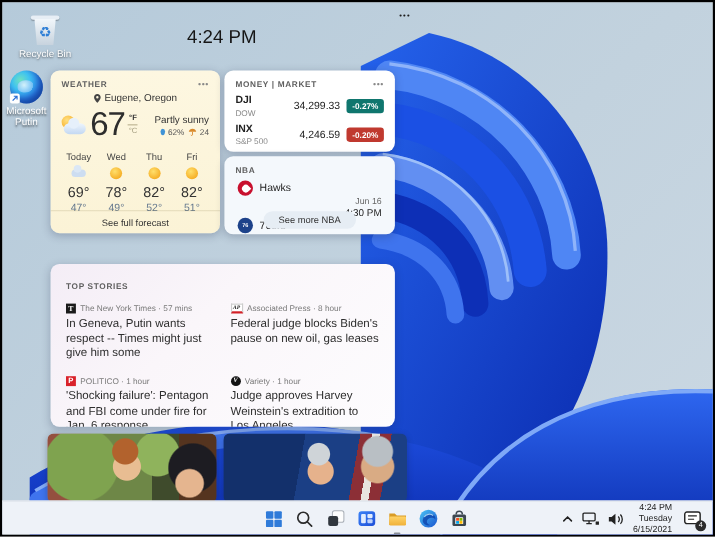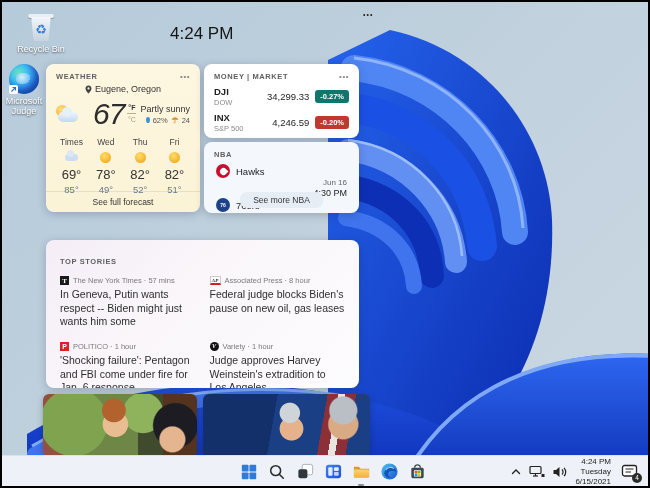--- a/index.html
+++ b/index.html
@@ -30,21 +30,21 @@
   .dots-btn { font-size:8px; letter-spacing:.5px; color:#888; cursor:pointer; line-height:6px; }
 
   
   .w-card { left:44px; top:62px; width:154px; height:148px; background:linear-gradient(180deg,#fdf7e1,#fbf3d6); }
   .w-loc { display:flex; align-items:center; justify-content:center; gap:3px; margin-top:3px; font-size:9px; color:#333; }
   .w-main { display:flex; align-items:center; padding:3px 10px 0 8px; }
   .w-icon { position:relative; width:26px; height:19px; }
   .w-sun { position:absolute; left:2px; top:0; width:12px; height:12px; border-radius:50%; background:radial-gradient(circle at 40% 35%,#ffe082,#f5a312); }
   .w-cloud { position:absolute; left:4px; top:7px; width:20px; height:10px; border-radius:10px; background:linear-gradient(180deg,#eef5fd,#c3d8f2); }
   .w-cloud::before { content:''; position:absolute; left:4px; top:-5px; width:10px; height:10px; border-radius:50%; background:#e6f0fb; }
-  .w-temp { font-size:30px; color:#2d2d2d; margin-left:13px; letter-spacing:-1px;font-style:italic; }
+  .w-temp { font-size:30px; color:#2d2d2d; margin-left:2px; letter-spacing:-1px; }
   .w-units { display:flex; flex-direction:column; align-items:center; margin-left:3px; margin-top:-2px; }
   .w-unit-f { font-size:7px; color:#333; font-weight:bold; }
   .w-units .sep { width:9px; height:1px; background:#b9b18f; margin:2px 0; }
   .w-unit-c { font-size:7px; color:#a39d7f; }
   .w-right { margin-left:auto; text-align:right; }
   .w-cond { font-size:9px; color:#333; }
   .w-stats { display:flex; align-items:center; justify-content:flex-end; gap:3px; margin-top:2px; font-size:7.5px; color:#555; }
   .drop { width:4px; height:6px; background:#3f93d6; border-radius:50% 50% 50% 50% / 40% 40% 60% 60%; }
   .w-fc { display:flex; justify-content:space-between; padding:6px 9px 0 9px; }
   .fc-col { width:33px; text-align:center; }
@@ -170,21 +170,21 @@
   </div>
 
   <div class="desk-icon" style="left:0px; top:62px; width:44px;">
     <div class="edge-ball">
       <div class="shortcut-arrow">
         <svg width="7" height="7" viewBox="0 0 7 7">
             <path d="M1.5 5.5 L5 2 M2.5 1.5 H5.5 V4.5" stroke="#2b6fd4" stroke-width="1.1" fill="none"></path>
           </svg>
       </div>
     </div>
-    <div class="lbl">Microsoft Judge</div>
+    <div class="lbl">Microsoft Putin</div>
   </div>
 
   <div class="panel-clock">4:24 PM</div>
   <div class="panel-dots">•••</div>
 
   <div class="card w-card">
     <div class="card-head">
       <span class="card-title">WEATHER</span>
       <span class="dots-btn">•••</span>
     </div>
@@ -213,26 +213,26 @@
           <svg width="8" height="8" viewBox="0 0 8 8">
               <path d="M0.6 3.8 A3.5 3.5 0 0 1 7.4 3.8 Z" fill="#d98a2b"></path>
               <path d="M4 3.8 V6.6 A0.8 0.8 0 0 1 2.5 6.6" stroke="#d98a2b" stroke-width="0.8" fill="none"></path>
             </svg>
           <span>24</span>
         </div>
       </div>
     </div>
     <div class="w-fc">
       <div class="fc-col">
-        <div class="fc-day">Times</div>
+        <div class="fc-day">Today</div>
         <div class="fc-ic">
             <span class="fc-cloud"></span>
           </div>
         <div class="fc-hi">69°</div>
-        <div class="fc-lo">85°</div>
+        <div class="fc-lo">47°</div>
       </div>
       <div class="fc-col">
         <div class="fc-day">Wed</div>
         <div class="fc-ic">
             <span class="fc-sun"></span>
           </div>
         <div class="fc-hi">78°</div>
         <div class="fc-lo">49°</div>
       </div>
       <div class="fc-col">
@@ -304,21 +304,21 @@
   <div class="card s-card">
     <div class="s-head">
       <span class="card-title">TOP STORIES</span>
     </div>
     <div class="s-grid">
       <div class="story">
         <div class="s-meta">
           <span class="s-ic si-nyt">T</span>
           <span>The New York Times · 57 mins</span>
         </div>
-        <div class="s-headline">In Geneva, Putin wants respect -- Biden might just wants him some</div>
+        <div class="s-headline">In Geneva, Putin wants respect -- Times might just give him some</div>
       </div>
       <div class="story">
         <div class="s-meta">
           <span class="s-ic si-ap">AP</span>
           <span>Associated Press · 8 hour</span>
         </div>
         <div class="s-headline">Federal judge blocks Biden's pause on new oil, gas leases</div>
       </div>
       <div class="story">
         <div class="s-meta">

